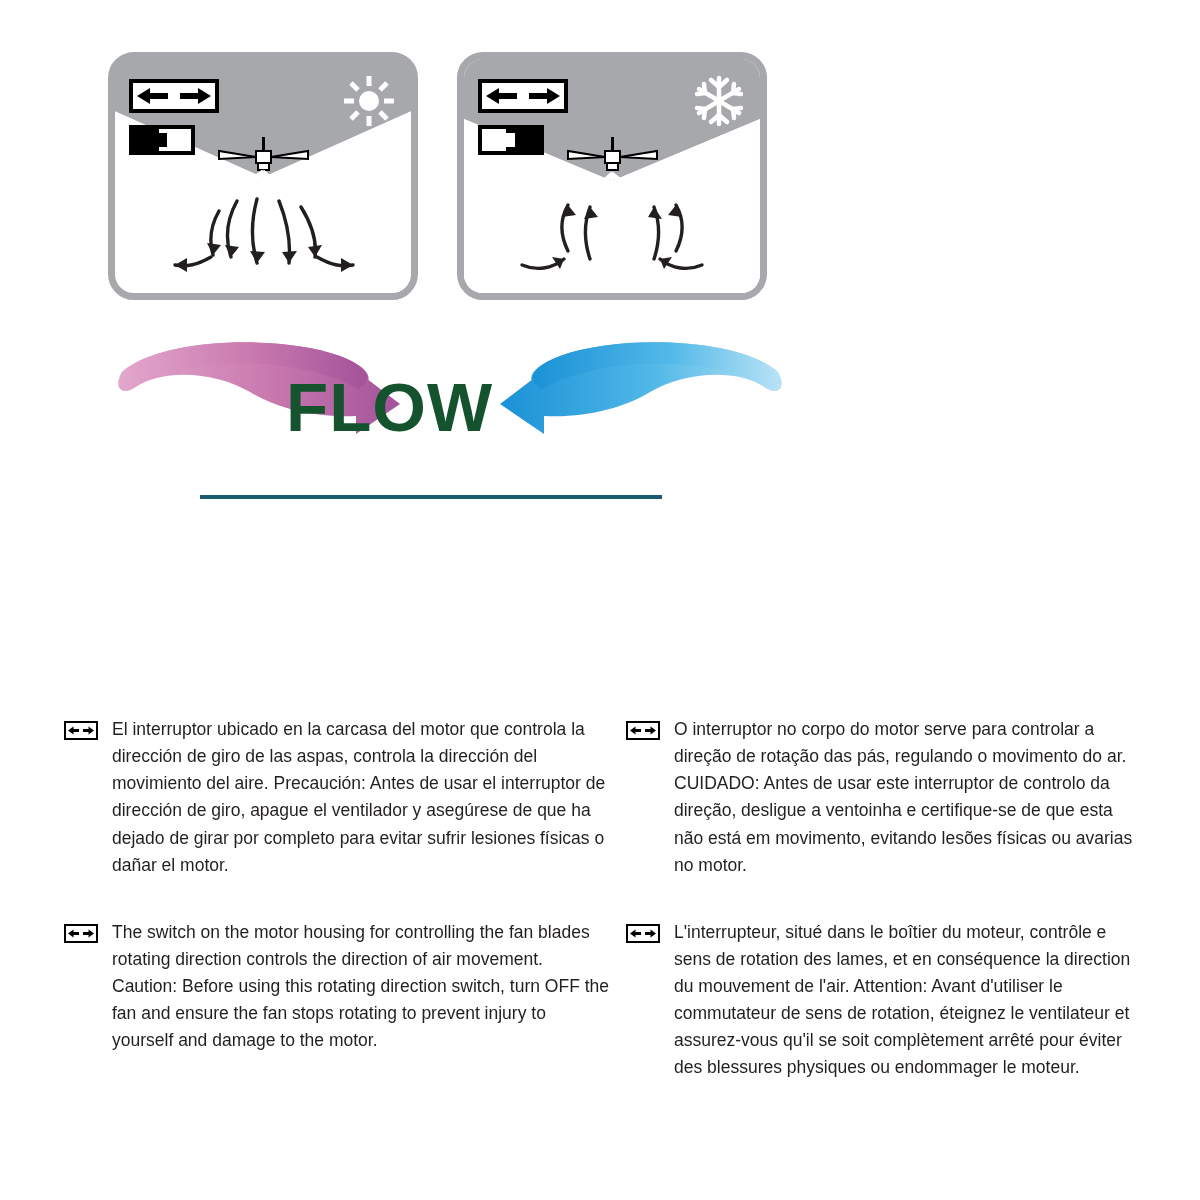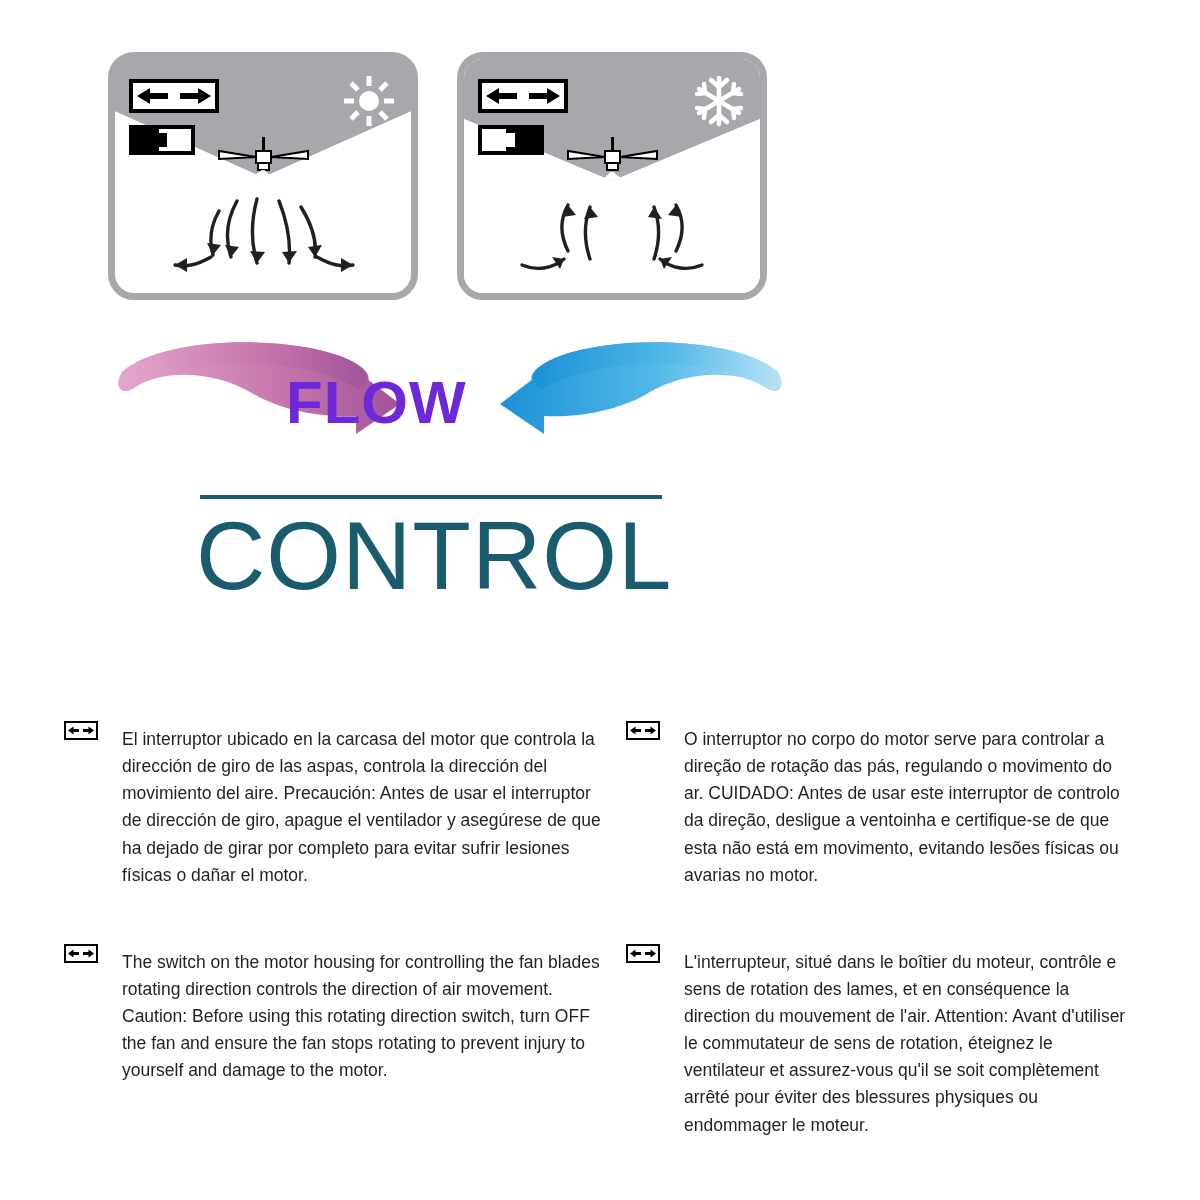--- a/index.html
+++ b/index.html
@@ -49,24 +49,24 @@
 
   
   .logo-wrap {
     position: absolute;
     left: 100px; top: 330px;
     width: 700px; height: 300px;
   }
   .logo-text-flow {
     position: absolute;
     left: 186px; top: 43px;
-    font-size: 60px;
+    font-size: 69px;
     font-weight: bold;
     letter-spacing: 1px;
-    color: #6d28d9;
+    color: #14532d;
     font-family: "Liberation Sans", sans-serif;
     line-height: 1;
   }
   .logo-rule {
     position: absolute;
     left: 100px; top: 165px;
     width: 462px; height: 4px;
     background: #1a5b6e;
   }
   .logo-text-control {
@@ -93,21 +93,21 @@
   .note { display: flex; gap: 14px; align-items: flex-start; }
   .note .badge {
     flex: 0 0 auto;
     width: 34px; height: 19px;
     border: 2px solid #000;
     background: #fff;
     margin-top: 5px;
     display: flex; align-items: center; justify-content: center;
   }
   .note p {
-    margin: 10px;
+    margin: 0;
     font-size: 17.5px;
     line-height: 1.55;
     color: #231f20;
     font-family: "Liberation Sans", sans-serif;
   }
 </style>
 </head>
 <body>
 
 <div class="panels">
@@ -325,21 +325,20 @@
                C580,44 634,36 666,58
                C680,66 686,56 678,42 Z" fill="url(#gblue)"></path>
       <path d="M678,42 C640,8 520,4 460,26 C432,37 426,50 442,59
                C456,50 494,36 540,34 C596,32 644,42 666,58
                C680,66 686,56 678,42 Z" fill="url(#gblue)" opacity="0.95"></path>
     </g>
   </svg>
 
   <div class="logo-text-flow">FLOW</div>
   <div class="logo-rule"></div>
-  <div class="logo-text-control">CONTROL</div>
 </div>
 
 <div class="texts">
 
   <div class="note">
     <span class="badge">
       <svg width="26" height="11" viewBox="0 0 52 22">
         <g fill="#000">
           <polygon points="0,11 11,3 11,19"></polygon>
             <rect x="9" y="8" width="13" height="6"></rect>

